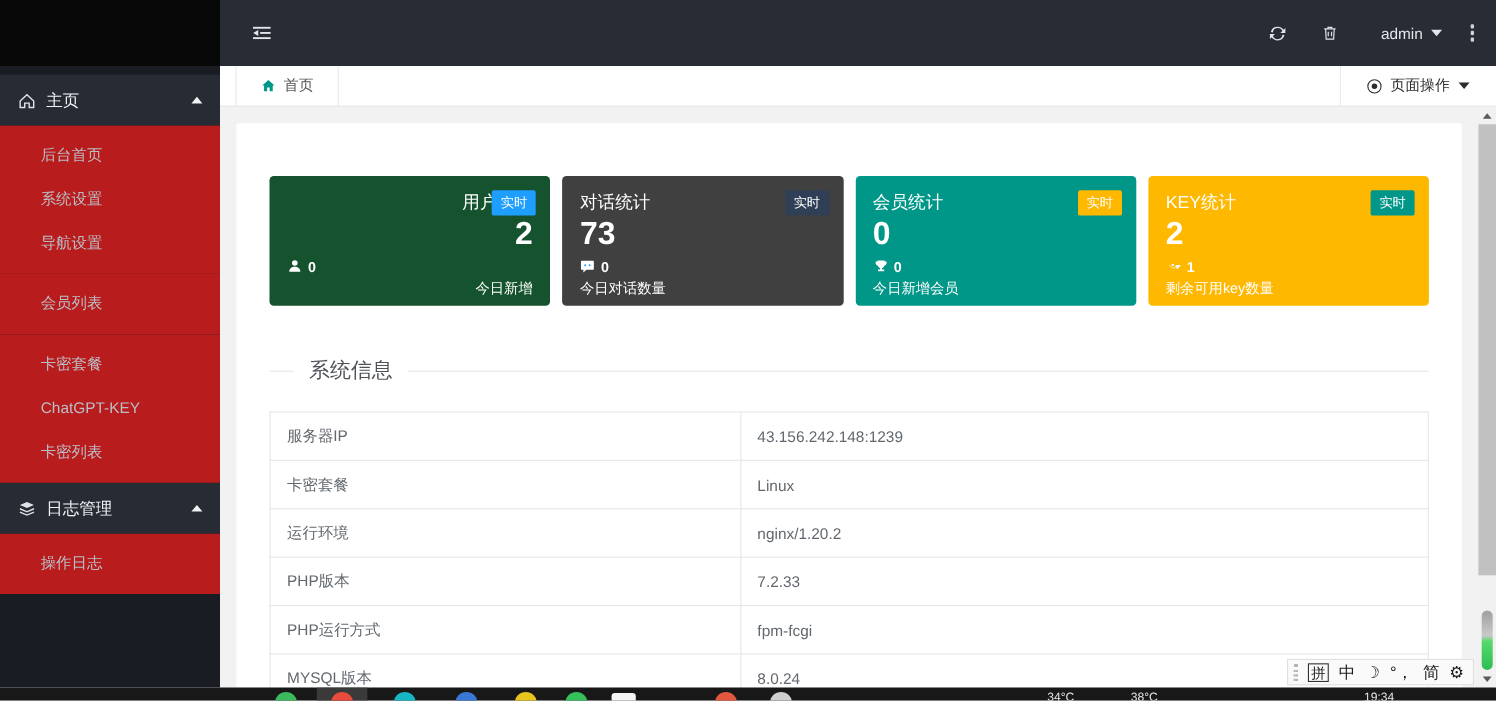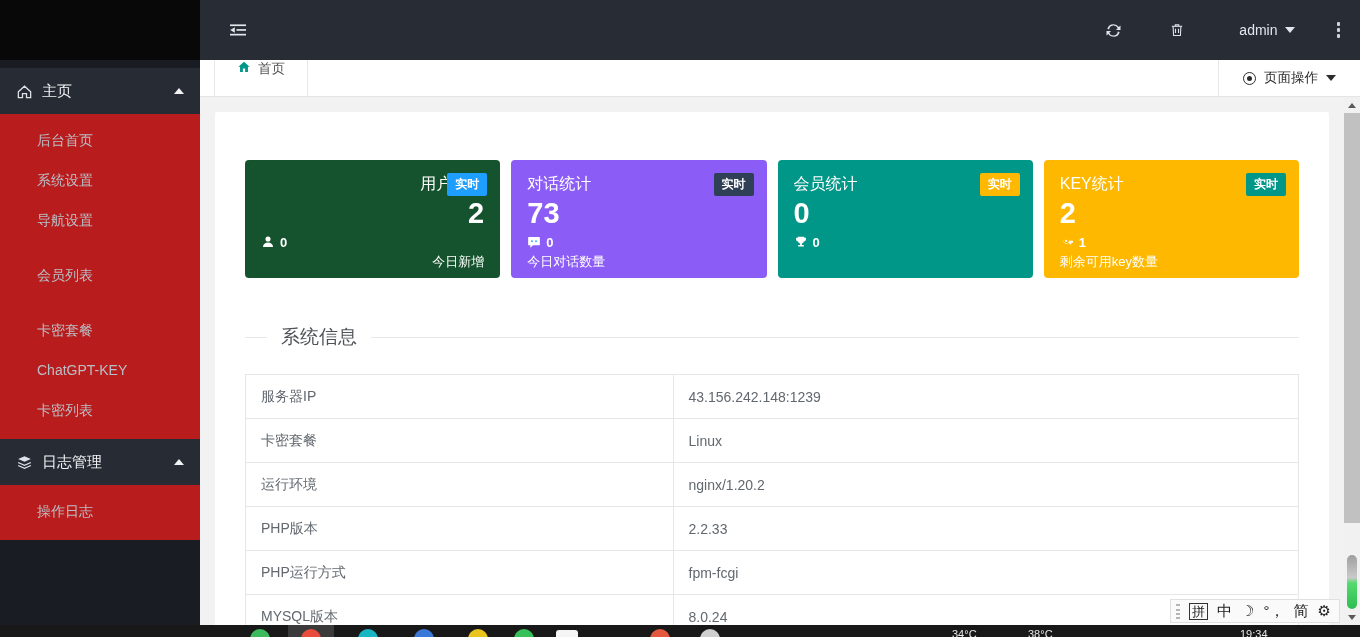--- a/index.html
+++ b/index.html
@@ -13,42 +13,42 @@
   .menu { padding-top:8px; }
   .menu-parent { height:46px; display:flex; align-items:center; padding:0 16px; background:#262b34; color:#f0f2f4; font-size:15px; cursor:pointer; position:relative; }
   .menu-parent .p-icon { width:17px; height:17px; margin-right:9px; display:inline-flex; }
   .caret-up { position:absolute; right:16px; width:0; height:0; border-left:5px solid transparent; border-right:5px solid transparent; border-bottom:6px solid #f0f2f4; }
   .submenu { padding:6px 0 9px; background:#b91c1c; }
   .submenu-item { height:40px; line-height:40px; padding-left:37px; color:#b9bfc7; font-size:14px; cursor:pointer; }
 
   
   #topbar { position:absolute; left:200px; right:0; top:0; height:60px; background:#272c35; z-index:4; display:flex; align-items:center; }
   #hamburger { margin-left:28px; width:20px; height:16px; display:inline-flex; cursor:pointer; }
-  #topbar-right { margin-left:auto; display:flex; align-items:center; gap:16px; }
+  #topbar-right { margin-left:auto; display:flex; align-items:center; gap:0; }
   .tb-icon-btn { width:48px; display:flex; justify-content:center; cursor:pointer; }
   #admin-dd { display:flex; align-items:center; gap:7px; color:#e3e6ea; font-size:14px; padding:0 14px 0 22px; cursor:pointer; }
   .caret-down-light { width:0; height:0; border-left:5px solid transparent; border-right:5px solid transparent; border-top:6px solid #e3e6ea; }
   #dots-v { display:flex; flex-direction:column; gap:2.5px; padding:0 20px 0 12px; cursor:pointer; }
   #dots-v i { width:3.5px; height:3.5px; background:#cfd3d9; border-radius:1px; }
 
   
   #crumbbar { position:absolute; left:200px; right:0; top:60px; height:37px; background:#fff; border-bottom:1px solid #e4e4e4; z-index:3; display:flex; align-items:stretch; }
-  #crumb-tab { display:flex; gap:7px; padding:0 22px; margin-left:14px; border-left:1px solid #e8e8e8; border-right:1px solid #e8e8e8; font-size:13.5px; color:#555; cursor:pointer; }
+  #crumb-tab { display:flex; align-items:center; gap:7px; padding:0 22px; margin-left:14px; border-left:1px solid #e8e8e8; border-right:1px solid #e8e8e8; font-size:13.5px; color:#555; cursor:pointer; }
   #page-actions { margin-left:auto; display:flex; align-items:center; gap:8px; padding:0 24px; border-left:1px solid #e8e8e8; font-size:13.5px; color:#2c2c2c; cursor:pointer; }
   .dot-circle { width:13px; height:13px; border:1.6px solid #2c2c2c; border-radius:50%; display:flex; align-items:center; justify-content:center; }
   .dot-circle i { width:5px; height:5px; background:#2c2c2c; border-radius:50%; }
   .caret-down-dark { width:0; height:0; border-left:5px solid transparent; border-right:5px solid transparent; border-top:6px solid #2c2c2c; }
 
   
   #content { position:absolute; left:200px; top:97px; right:16px; bottom:12px; padding:15px; overflow:hidden; }
   #panel { background:#fff; border-radius:2px; min-height:760px; padding:48px 30px 30px; }
   #cards { display:flex; gap:11px; }
   .card { flex:1; height:118px; border-radius:4px; color:#fff; padding:14px 16px; position:relative; }
   .card-title { font-size:16px; }
-  .card-badge { position:absolute; top:13px; right:13px; font-size:12px; font-weight:bold; padding:3px 8px; border-radius:2px; color:#fff; }
+  .card-badge { position:absolute; top:13px; right:13px; font-size:12px; font-weight:normal; padding:3px 8px; border-radius:2px; color:#fff; }
   .card-value { font-size:29px; font-weight:bold; line-height:1.2; margin-top:1px; }
   .card-sub { display:flex; align-items:center; gap:5px; font-size:13px; font-weight:bold; margin-top:4px; }
   .card-sub svg { width:14px; height:14px; }
   .card-label { font-size:13px; margin-top:3px; }
 
   #sysinfo-legend { display:flex; align-items:center; margin-top:46px; color:#4f5358; font-size:19px; }
   #sysinfo-legend .line-l { width:22px; height:1px; background:#e8e8e8; margin-right:14px; }
   #sysinfo-legend .line-r { flex:1; height:1px; background:#e8e8e8; margin-left:14px; }
 
   #sysinfo-table { width:100%; border-collapse:collapse; margin-top:24px; }
@@ -205,21 +205,21 @@
                 <g fill="#fff">
                   <circle cx="8" cy="4.6" r="2.9"></circle>
                   <path d="M2.2 13.8c.2-3.2 2.7-5.1 5.8-5.1s5.6 1.9 5.8 5.1z"></path>
                 </g>
               </svg>
             <span>0</span>
           </div>
           <div class="card-label">今日新增</div>
         </div>
 
-        <div class="card" style="background-color: #8b5cf6;">
+        <div class="card" style="background-color: #404040;">
           <div class="card-title">对话统计</div>
           <span class="card-badge" style="background-color: rgb(47, 64, 86);">实时</span>
           <div class="card-value">73</div>
           <div class="card-sub">
             <svg viewBox="0 0 16 16">
                 <path d="M2 2.3h12c.4 0 .7.3.7.7v8c0 .4-.3.7-.7.7H7l-3.2 2.8v-2.8H2c-.4 0-.7-.3-.7-.7V3c0-.4.3-.7.7-.7z" fill="#fff"></path>
                 <circle cx="5.7" cy="7" r="1" fill="#1E9FFF"></circle>
                 <circle cx="10.3" cy="7" r="1" fill="#1E9FFF"></circle>
               </svg>
             <span>0</span>
@@ -230,20 +230,21 @@
         <div class="card" style="background-color: rgb(0, 150, 136);">
           <div class="card-title">会员统计</div>
           <span class="card-badge" style="background-color: rgb(255, 184, 0);">实时</span>
           <div class="card-value">0</div>
           <div class="card-sub">
             <svg viewBox="0 0 16 16">
                 <path d="M4.3 2h7.4v1h2v1.8c0 1.4-1 2.4-2.3 2.7-.5 1.2-1.4 2-2.4 2.3v1.7h2.2v1.7H4.8v-1.7H7V9.8c-1-.3-1.9-1.1-2.4-2.3C3.3 7.2 2.3 6.2 2.3 4.8V3h2z" fill="#fff"></path>
               </svg>
             <span>0</span>
           </div>
+          <div class="card-label">今日新增会员</div>
         </div>
 
         <div class="card" style="background-color: rgb(255, 184, 0);">
           <div class="card-title">KEY统计</div>
           <span class="card-badge" style="background-color: rgb(0, 150, 136);">实时</span>
           <div class="card-value">2</div>
           <div class="card-sub">
             <svg viewBox="0 0 16 16">
                 <path fill-rule="evenodd" d="M4.6 5.2a3 3 0 105.6 1.5h4.6v2.1h-1.9v1.9h-2V8.8h-.9A3 3 0 014.6 5.2zm1.1 1.5a1.3 1.3 0 112.6 0 1.3 1.3 0 01-2.6 0z" fill="#fff"></path>
               </svg>
@@ -269,21 +270,21 @@
           <tr>
             <td class="lbl">卡密套餐</td>
             <td>Linux</td>
           </tr>
           <tr>
             <td class="lbl">运行环境</td>
             <td>nginx/1.20.2</td>
           </tr>
           <tr>
             <td class="lbl">PHP版本</td>
-            <td>2.2.33</td>
+            <td>7.2.33</td>
           </tr>
           <tr>
             <td class="lbl">PHP运行方式</td>
             <td>fpm-fcgi</td>
           </tr>
           <tr>
             <td class="lbl">MYSQL版本</td>
             <td>8.0.24</td>
           </tr>
           <tr>

